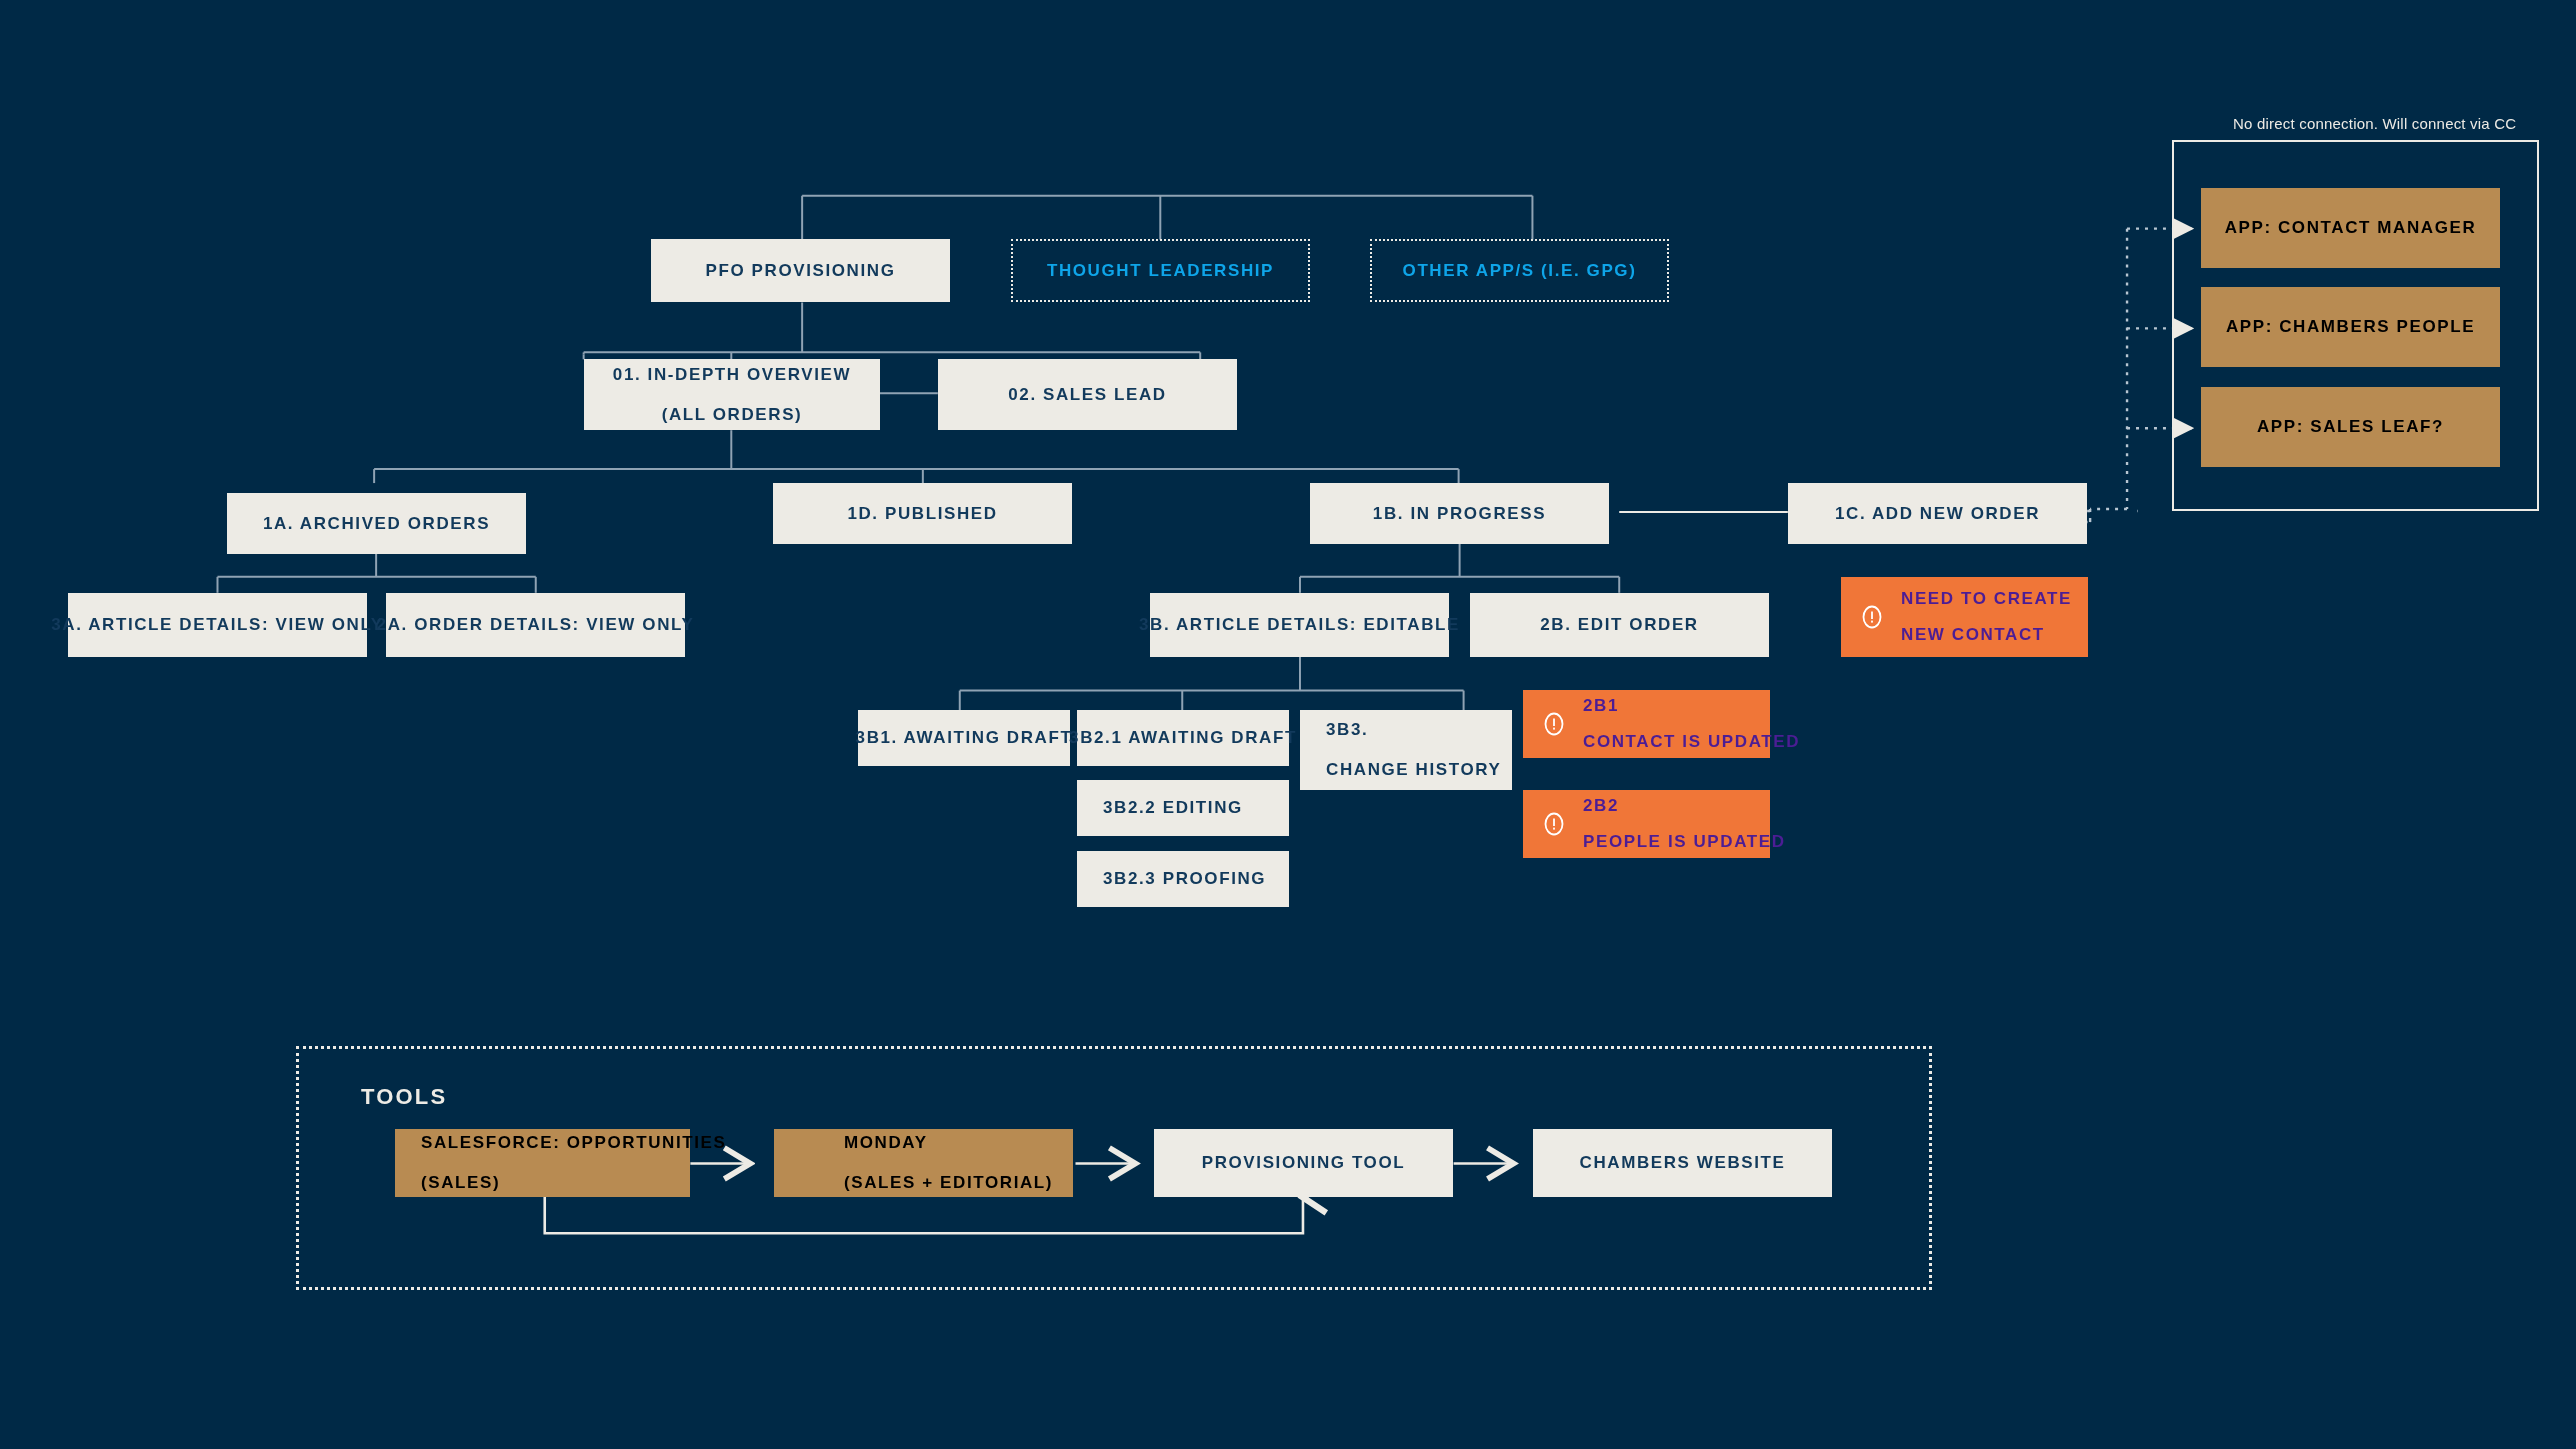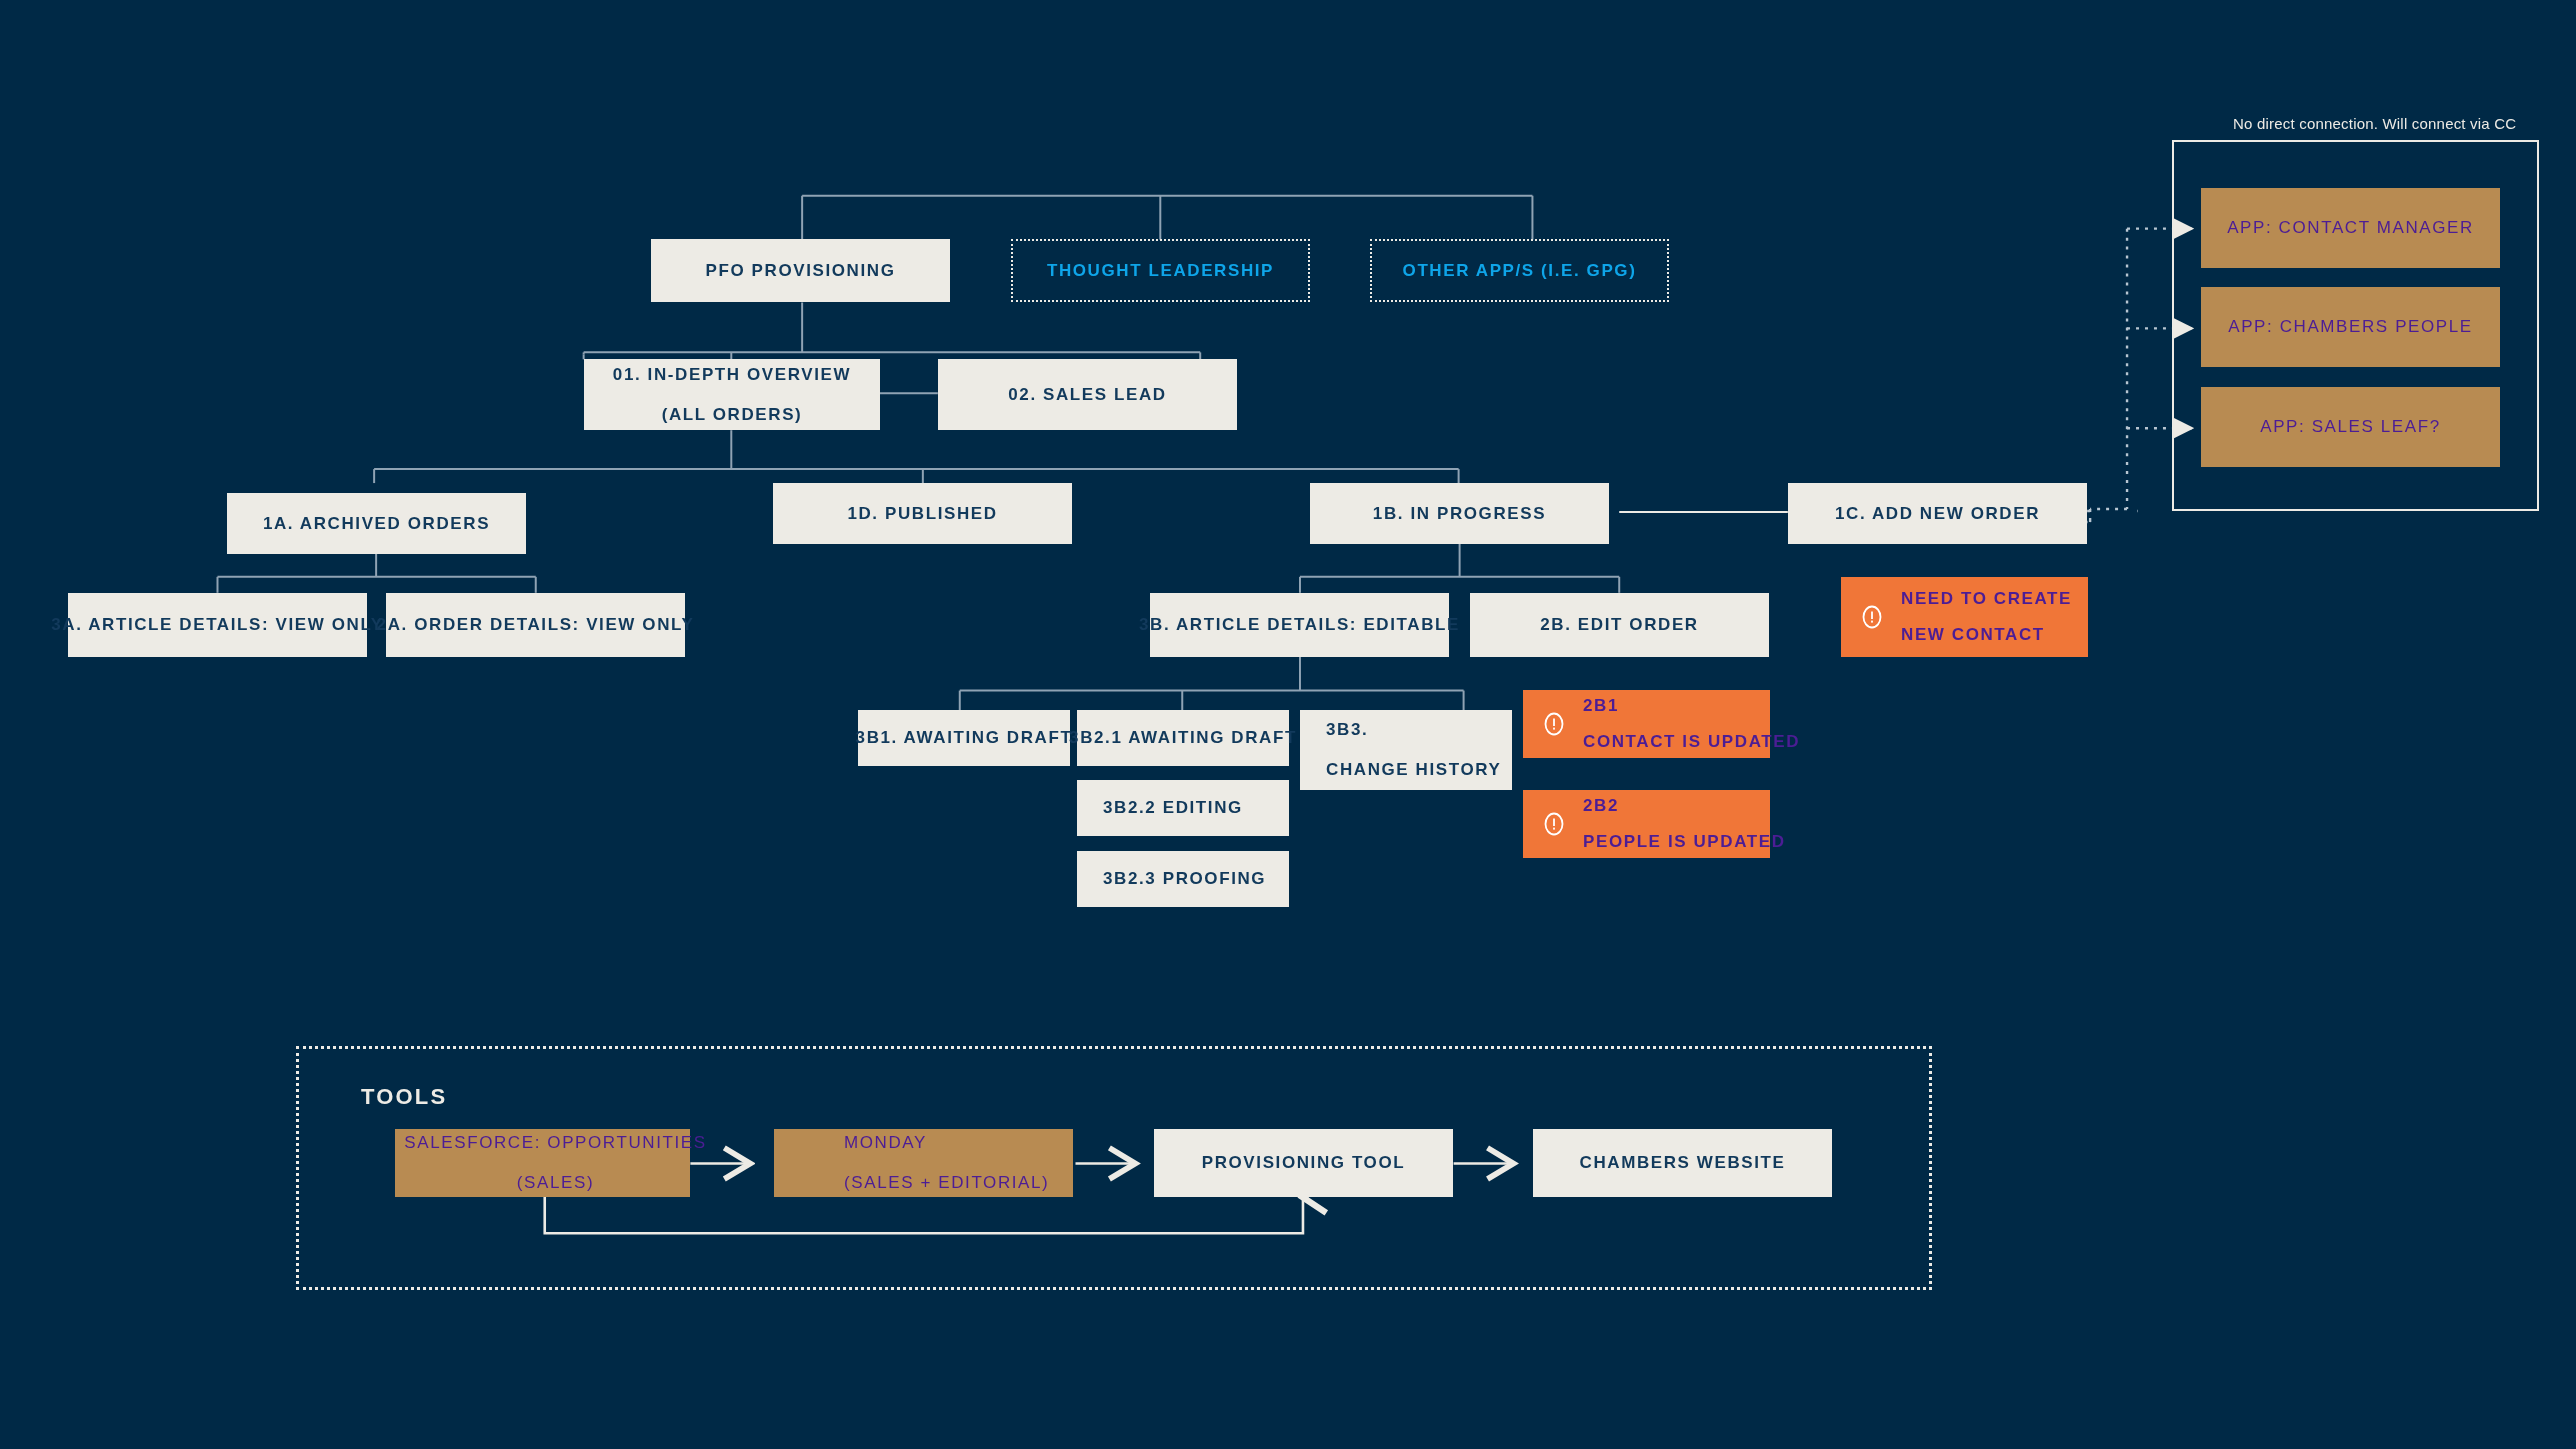--- a/index.html
+++ b/index.html
@@ -18,21 +18,21 @@
     font-size:17px;line-height:1.05;
   }
   .node .ln{display:block;white-space:nowrap;}
   .node .ln + .ln{margin-top:22px;}
 
   
   .n-light{background:#EDEBE5;color:#123A5C;font-weight:700;}
   
   .n-dashed{background:transparent;color:#0ea5e9;border:2px dotted #EDEBE5;font-weight:700;}
   
-  .n-tan{background:#B88B52;color:#4c1d95;font-weight:400;}
+  .n-tan{background:#B88B52;color:#000000;font-weight:700;}
   
   .n-orange{background:#F07638;color:#4c1d95;font-weight:700;}
 
   
   .al-left{align-items:flex-start;text-align:left;padding-left:26px;}
   .al-left-2{align-items:flex-start;text-align:left;padding-left:70px;}
 
   
   .alert{flex-direction:row;align-items:center;justify-content:flex-start;padding-left:18px;}
   .alert .ico{flex:0 0 auto;margin-right:16px;display:flex;align-items:center;}
@@ -275,21 +275,21 @@
   </div>
 
   <div class="node n-tan" style="left:2201px;top:387px;width:299px;height:80px;">
     <span class="ln">APP: SALES LEAF?</span>
   </div>
 
   <div class="tools-box" style="left:296px;top:1046px;width:1636px;height:244px;"></div>
 
   <div class="tools-title" style="left:361px;top:1084px;">TOOLS</div>
 
-  <div class="node n-tan al-left" style="left:395px;top:1129px;width:295px;height:68px;align-items:center;">
+  <div class="node n-tan al-left" style="left:395px;top:1129px;width:295px;height:68px;">
     <span class="ln">SALESFORCE: OPPORTUNITIES</span>
     <span class="ln">(SALES)</span>
   </div>
 
   <div class="node n-tan al-left-2" style="left:774px;top:1129px;width:299px;height:68px;">
     <span class="ln">MONDAY</span>
     <span class="ln">(SALES + EDITORIAL)</span>
   </div>
 
   <div class="node n-light" style="left:1154px;top:1129px;width:299px;height:68px;">

